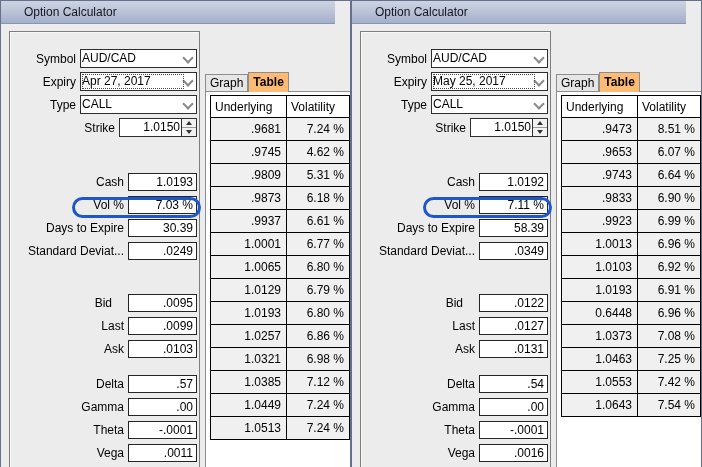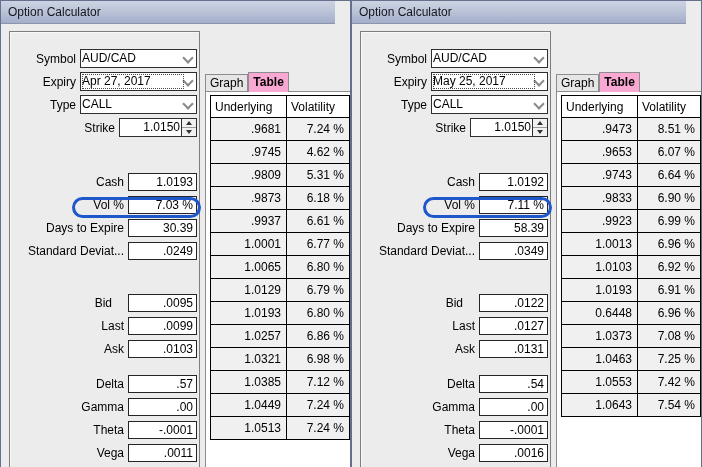--- a/index.html
+++ b/index.html
@@ -7,21 +7,21 @@
   #stage{position:relative;width:702px;height:467px;overflow:hidden;background:#ececec;}
 
   .window{position:absolute;top:0;width:349px;height:467px;background:#ececec;
     border:1px solid #67708a;border-bottom:none;overflow:hidden;
     box-shadow:inset 1px 0 #e9ecf4, inset -1px 0 #e9ecf4;}
   .win-left{left:0;}
   .win-right{left:351px;}
 
   .titlebar{position:absolute;left:0;top:0;right:15px;height:22px;
     background:linear-gradient(180deg,#ccd3e3 0%,#bcc4d8 45%,#a3aec9 100%);
-    border-bottom:1px solid #8d95ac;line-height:22px;padding-left:7px;color:#15161c;}
+    border-bottom:1px solid #8d95ac;line-height:22px;padding-left:23px;color:#15161c;}
 
   .groupbox{position:absolute;left:8px;top:30px;width:189px;height:450px;
     border:1px solid #7d7d7d;box-shadow:inset 1px 1px 0 rgba(255,255,255,.65);}
   .form{padding-top:15px;}
   .frow{height:23px;display:flex;align-items:center;justify-content:flex-end;padding-right:2px;}
   .frow .lbl{margin-right:4px;white-space:nowrap;}
   .gap-lg{margin-top:31px;}
   .gap-md{margin-top:29px;gap:12px;}
   .gap-sm{margin-top:12px;}
 
@@ -41,21 +41,21 @@
   .spinbox .spinbtn + .spinbtn{border-top:1px solid #9a9a9a;}
   .tri-up{width:0;height:0;border-left:3px solid transparent;border-right:3px solid transparent;border-bottom:4px solid #333;}
   .tri-dn{width:0;height:0;border-left:3px solid transparent;border-right:3px solid transparent;border-top:4px solid #333;}
 
   .field{width:69px;height:18px;background:#fff;border:1px solid #242424;box-sizing:border-box;
     text-align:right;line-height:16px;padding-right:3px;}
 
   .tabstrip{position:absolute;left:204px;top:71px;display:flex;align-items:flex-end;z-index:3;}
   .tab{box-sizing:border-box;padding:0 4px;border:1px solid #8d8d8d;border-bottom:none;
     background:#e6e6e6;height:17px;line-height:16px;}
-  .tab.selected{background:#f9a8d4;font-weight:bold;height:20px;line-height:19px;
+  .tab.selected{background:#fdba74;font-weight:bold;height:20px;line-height:19px;
     margin-bottom:-1px;border-color:#8d8d8d;}
   .panel{position:absolute;left:204px;top:90px;width:146px;height:385px;background:#fff;
     border:1px solid #8d8d8d;box-sizing:border-box;z-index:2;}
 
   table.vol{border-collapse:collapse;margin:3px 0 0 4px;table-layout:fixed;border-radius:30px;}
   table.vol th, table.vol td{border:1px solid #000;font-weight:normal;font-size:12px;}
   table.vol th{background:#fff;text-align:left;height:21px;padding:0 4px;}
   table.vol td{background:#f0f0f0;text-align:right;height:22px;padding:0 5px;}
   th.col-u, td.col-u{width:66px;}
   th.col-v, td.col-v{width:53px;}

